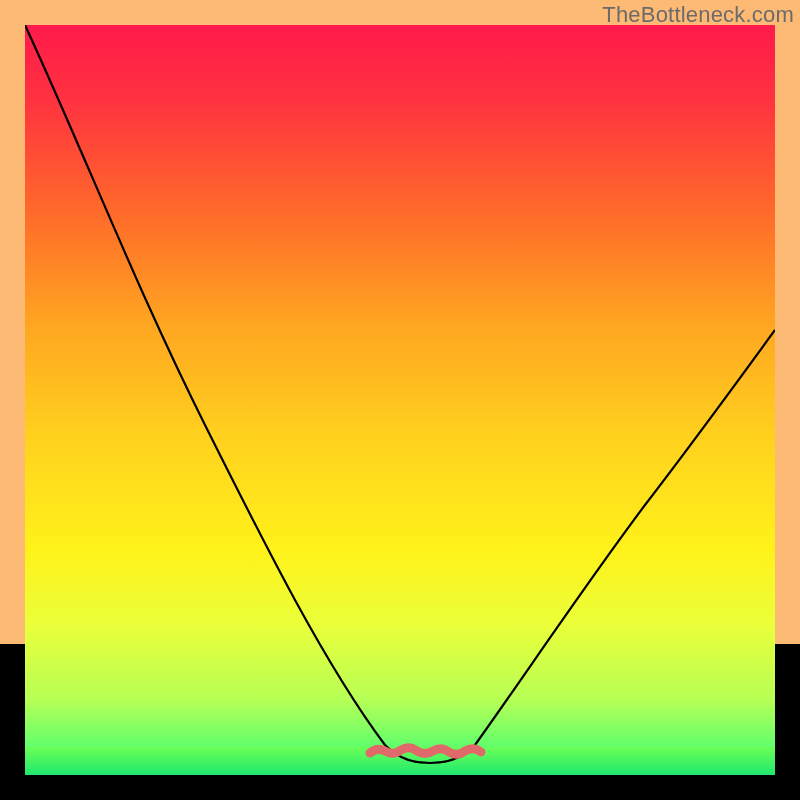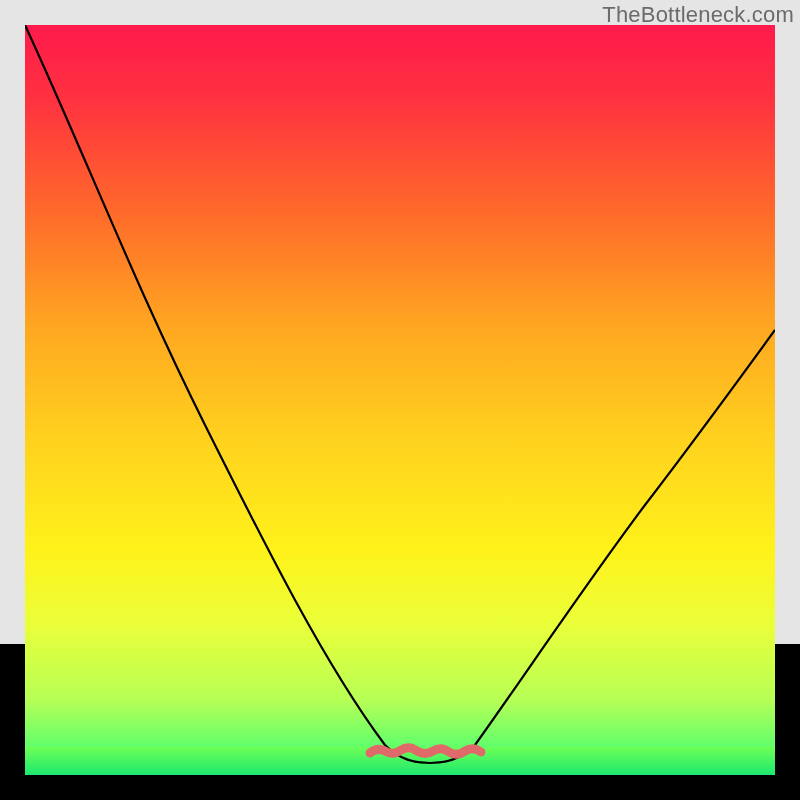--- a/index.html
+++ b/index.html
@@ -1,21 +1,21 @@
 <!DOCTYPE html>
 <html><head>
 <meta charset="utf-8">
 <style>
   * { margin: 0; padding: 0; box-sizing: border-box; }
   html, body { width: 800px; height: 800px; overflow: hidden; background: #000; }
   .stage {
     position: relative;
     width: 800px;
     height: 644px;
-    background: #e5e5e5;
+    background: #fdba74;
   }
   .plot-area {
     position: absolute;
     left: 25px;
     top: 25px;
     width: 750px;
     height: 750px;
     background: linear-gradient(
       to bottom,
       #ff1a4b 0%,

